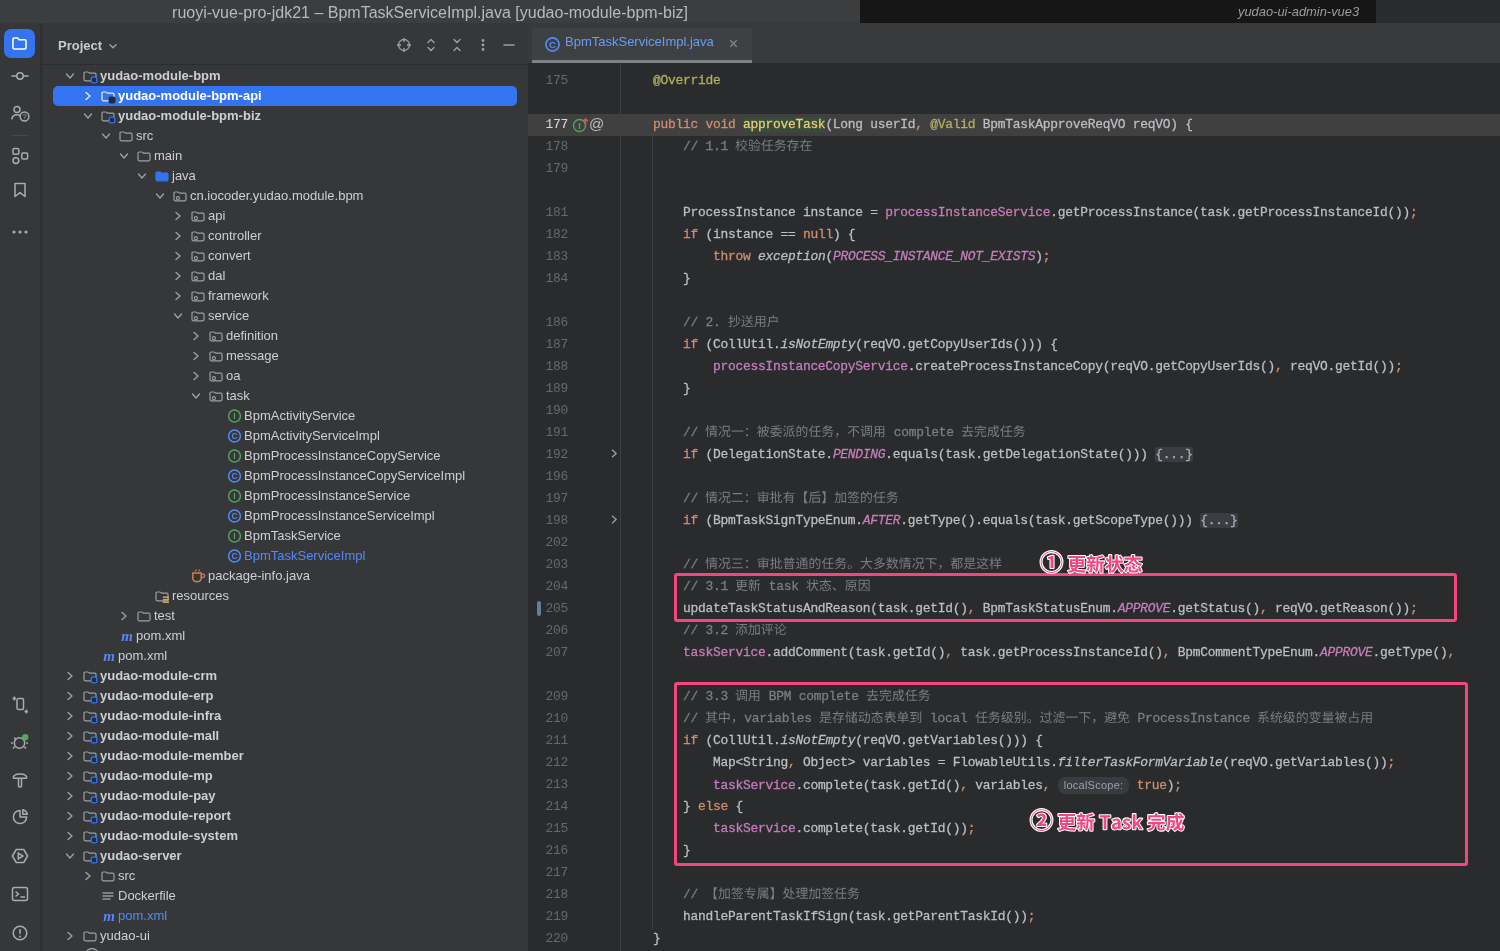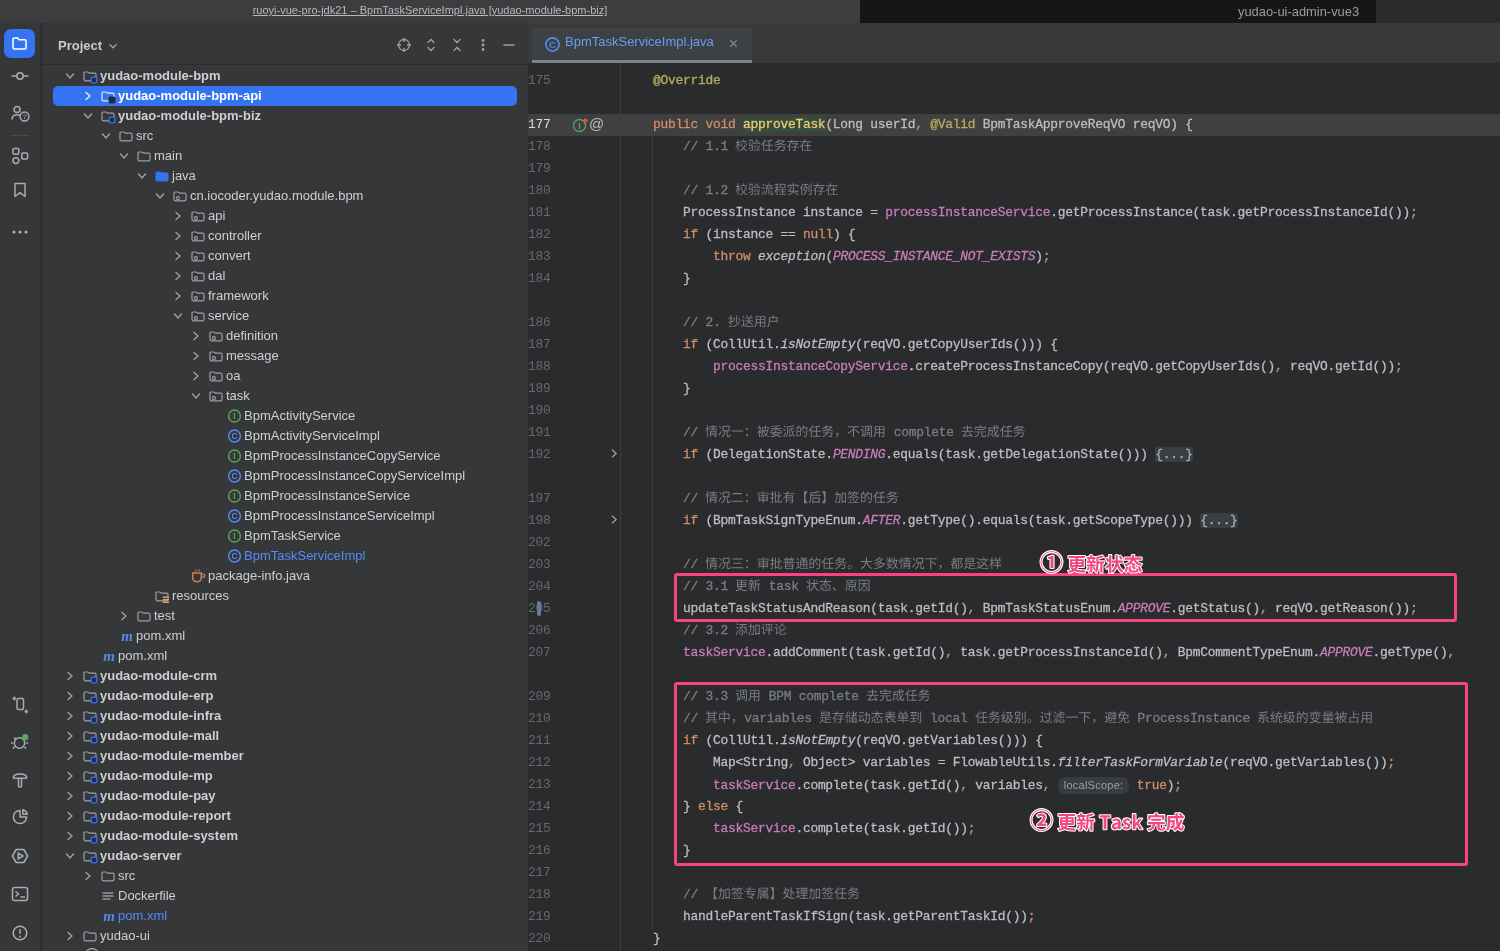--- a/index.html
+++ b/index.html
@@ -1,21 +1,21 @@
 <!DOCTYPE html>
 <html><head><meta charset="utf-8"><style>
 * { margin:0; padding:0; box-sizing:border-box; }
 html,body { width:1500px; height:951px; overflow:hidden; background:#2A2B2D; font-family:"Liberation Sans",sans-serif; }
 #app { position:relative; width:1500px; height:951px; }
 .abs { position:absolute; }
 
 
 #titleL { position:absolute; left:0; top:0; width:860px; height:23px; background:#3B3D3F; }
-#titleL span { position:absolute; left:0; right:0; top:4px; text-align:center; font-size:11px; color:#B7BABD;text-decoration:underline; }
-#titleR { position:absolute; left:860px; top:0; width:516px; height:25px; background:#161617; }
+#titleL span { position:absolute; left:0; right:0; top:4px; text-align:center; font-size:16px; color:#B7BABD; }
+#titleR { position:absolute; left:860px; top:0; width:516px; height:25px; background:#161617;font-style:italic; }
 #titleR span { position:absolute; left:378px; top:4px; font-size:12.9px; color:#9C9C9E; }
 
 
 #stripe { position:absolute; left:0; top:23px; width:41px; height:928px; background:#353739; border-right:1px solid #2E3032; }
 .sic { position:absolute; left:10px; width:20px; height:20px; }
 #pbtn { position:absolute; left:4px; top:6px; width:31px; height:29px; background:#3574F0; border-radius:7px; }
 
 
 #panel { position:absolute; left:42px; top:23px; width:486px; height:928px; background:#353739; }
 #ptitle { position:absolute; left:16px; top:15px; font-size:13px; font-weight:bold; color:#C9CBCE; }
@@ -30,21 +30,21 @@
 
 #tabstrip { position:absolute; left:528px; top:23px; width:972px; height:40px; background:#37393B; }
 #tab { position:absolute; left:4px; top:5px; width:220px; height:32px; background:#3E4143; }
 #tabunder { position:absolute; left:4px; top:37px; width:220px; height:3px; background:#7E8184; }
 #tabtext { position:absolute; left:37px; top:11px; font-size:13px; color:#6A9BF5; }
 #tabx { left:200px; top:15px; width:11px; height:11px; }
 #editor { position:absolute; left:528px; top:63px; width:972px; height:888px; background:#2A2B2D; }
 #gutsep { position:absolute; left:92px; top:0; width:1px; height:888px; background:#3C3E42; }
 .row { position:absolute; left:0; width:972px; height:22px; }
 .row.cur { background:#404040; }
-.num { position:absolute; left:0; width:40px; top:0; text-align:left; font-family:"Liberation Mono",monospace; font-size:12.92px; line-height:22px; color:#64696F; letter-spacing:-0.25px}
+.num { position:absolute; left:0; width:40px; top:0; text-align:right; font-family:"Liberation Mono",monospace; font-size:12.92px; line-height:22px; color:#64696F; letter-spacing:-0.25px}
 .curnum { color:#D5D8DC; }
 .code { position:absolute; left:95px; top:0; font-family:"Liberation Mono",monospace; font-size:12.92px; line-height:22px; white-space:pre; letter-spacing:-0.25px; -webkit-text-stroke:0.28px; }
 .code span.b { color:#BCBEC4; }
 .code span.k { color:#CF8E6D; }
 .code span.c { color:#7A7E85; }
 .code span.a { color:#B3AE60; }
 .code span.f { color:#C77DBB; }
 .code span.s { color:#C77DBB; font-style:italic; }
 .code span.m { color:#BCBEC4; font-style:italic; }
 .code span.d { color:#EACB7B; background:#374D37; }
@@ -619,33 +619,20 @@
             <use href="#gr9a8c" transform="translate(12.92,11.11) scale(0.012920,-0.012920)"></use>
             <use href="#gr4efb" transform="translate(25.84,11.11) scale(0.012920,-0.012920)"></use>
             <use href="#gr52a1" transform="translate(38.76,11.11) scale(0.012920,-0.012920)"></use>
             <use href="#gr5b58" transform="translate(51.68,11.11) scale(0.012920,-0.012920)"></use>
             <use href="#gr5728" transform="translate(64.60,11.11) scale(0.012920,-0.012920)"></use>
           </svg></span>
       </div>
 <div class="row" style="top:95px">
         <span class="num">179</span>
       </div>
-<div class="row" style="top:117px">
-        <span class="num">180</span>
-        <span class="code"><span class="c">&nbsp;&nbsp;&nbsp;&nbsp;&nbsp;&nbsp;&nbsp;&nbsp;//&nbsp;1.2&nbsp;</span><svg style="overflow:visible;width:103.36px;height:12.92px;vertical-align:-1.81px" viewBox="0 0 103.36 12.92" fill="#7A7E85">
-            <use href="#gr6821" transform="translate(0.00,11.11) scale(0.012920,-0.012920)"></use>
-            <use href="#gr9a8c" transform="translate(12.92,11.11) scale(0.012920,-0.012920)"></use>
-            <use href="#gr6d41" transform="translate(25.84,11.11) scale(0.012920,-0.012920)"></use>
-            <use href="#gr7a0b" transform="translate(38.76,11.11) scale(0.012920,-0.012920)"></use>
-            <use href="#gr5b9e" transform="translate(51.68,11.11) scale(0.012920,-0.012920)"></use>
-            <use href="#gr4f8b" transform="translate(64.60,11.11) scale(0.012920,-0.012920)"></use>
-            <use href="#gr5b58" transform="translate(77.52,11.11) scale(0.012920,-0.012920)"></use>
-            <use href="#gr5728" transform="translate(90.44,11.11) scale(0.012920,-0.012920)"></use>
-          </svg></span>
-      </div>
 <div class="row" style="top:139px">
         <span class="num">181</span>
         <span class="code"><span class="b">&nbsp;&nbsp;&nbsp;&nbsp;&nbsp;&nbsp;&nbsp;&nbsp;ProcessInstance&nbsp;instance&nbsp;=&nbsp;</span><span class="f">processInstanceService</span><span class="b">.getProcessInstance(task.getProcessInstanceId())</span><span class="k">;</span></span>
       </div>
 <div class="row" style="top:161px">
         <span class="num">182</span>
         <span class="code"><span class="k">&nbsp;&nbsp;&nbsp;&nbsp;&nbsp;&nbsp;&nbsp;&nbsp;if</span><span class="b">&nbsp;(instance&nbsp;==&nbsp;</span><span class="k">null</span><span class="b">)&nbsp;{</span></span>
       </div>
 <div class="row" style="top:183px">
         <span class="num">183</span>
@@ -701,20 +688,24 @@
             <use href="#gr53bb" transform="translate(0.00,11.11) scale(0.012920,-0.012920)"></use>
             <use href="#gr5b8c" transform="translate(12.92,11.11) scale(0.012920,-0.012920)"></use>
             <use href="#gr6210" transform="translate(25.84,11.11) scale(0.012920,-0.012920)"></use>
             <use href="#gr4efb" transform="translate(38.76,11.11) scale(0.012920,-0.012920)"></use>
             <use href="#gr52a1" transform="translate(51.68,11.11) scale(0.012920,-0.012920)"></use>
           </svg></span>
       </div>
 <div class="row" style="top:381px">
         <span class="num">192</span>
         <span class="code"><span class="k">&nbsp;&nbsp;&nbsp;&nbsp;&nbsp;&nbsp;&nbsp;&nbsp;if</span><span class="b">&nbsp;(DelegationState.</span><span class="s">PENDING</span><span class="b">.equals(task.getDelegationState()))&nbsp;</span><span class="x">{...}</span></span>
+      </div>
+<div class="row" style="top:403px">
+        <span class="num">196</span>
+        <span class="code"></span>
       </div>
 <div class="row" style="top:425px">
         <span class="num">197</span>
         <span class="code"><span class="c">&nbsp;&nbsp;&nbsp;&nbsp;&nbsp;&nbsp;&nbsp;&nbsp;//&nbsp;</span><svg style="overflow:visible;width:193.80px;height:12.92px;vertical-align:-1.81px" viewBox="0 0 193.80 12.92" fill="#7A7E85">
             <use href="#gr60c5" transform="translate(0.00,11.11) scale(0.012920,-0.012920)"></use>
             <use href="#gr51b5" transform="translate(12.92,11.11) scale(0.012920,-0.012920)"></use>
             <use href="#gr4e8c" transform="translate(25.84,11.11) scale(0.012920,-0.012920)"></use>
             <use href="#grff1a" transform="translate(38.76,11.11) scale(0.012920,-0.012920)"></use>
             <use href="#gr5ba1" transform="translate(51.68,11.11) scale(0.012920,-0.012920)"></use>
             <use href="#gr6279" transform="translate(64.60,11.11) scale(0.012920,-0.012920)"></use>

